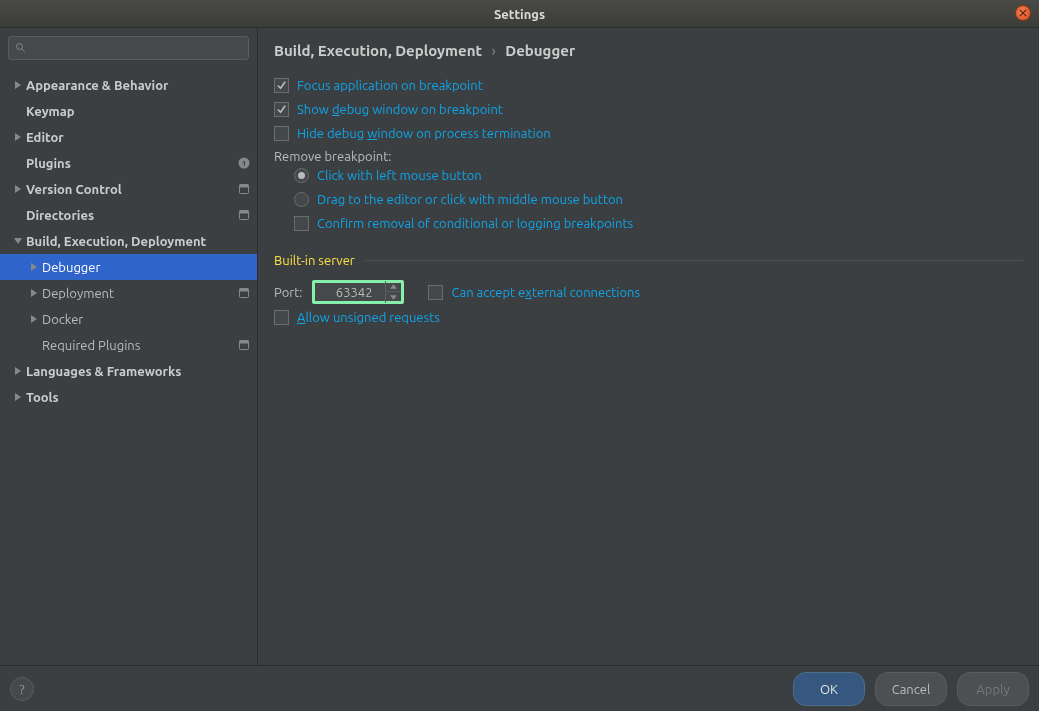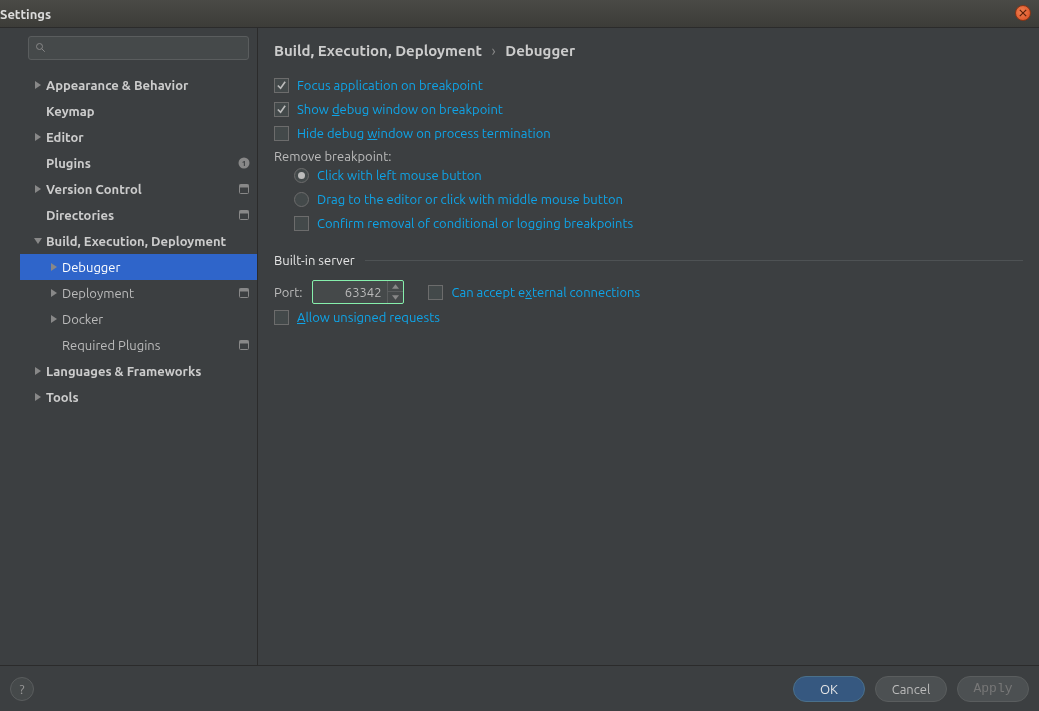--- a/index.html
+++ b/index.html
@@ -11,20 +11,21 @@
   color: #bbbbbb;
   overflow: hidden;
   display: flex;
   flex-direction: column;
 }
 .titlebar {
   height: 28px;
   background: linear-gradient(#4a4a46, #3c3c38);
   display: flex;
   align-items: center;
+  justify-content: center;
   position: relative;
   border-bottom: 1px solid #2b2b2b;
 }
 .titlebar-title { color: #dcdcdc; font-weight: bold; font-size: 13px; }
 .close-btn {
   position: absolute; right: 8px; top: 5px;
   width: 16px; height: 16px; border-radius: 50%;
   background: radial-gradient(circle at 40% 40%, #f08050, #d94a20);
   border: 1px solid #8a3515;
   display: flex; align-items: center; justify-content: center;
@@ -35,21 +36,20 @@
   display: flex;
   background: #3c3f41;
   min-height: 0;
 }
 .sidebar {
   width: 258px;
   background: #3c3f41;
   border-right: 1px solid #2b2b2b;
   display: flex;
   flex-direction: column;
-  padding-left: 20px;
 }
 .search-wrap { padding: 8px; }
 .search {
   width: 100%;
   height: 24px;
   background: #45494a;
   border: 1px solid #5a5d5e;
   border-radius: 3px;
   display: flex;
   align-items: center;
@@ -103,30 +103,31 @@
 .radio { border-radius: 50%; }
 .radio .dot { width: 7px; height: 7px; border-radius: 50%; background: #bbbbbb; }
 .checkbox svg { width: 11px; height: 11px; }
 .check-label { color: #0ea5e9; }
 .check-label u { text-decoration: underline; }
 .section-label { color: #bbbbbb; margin-top: 4px; margin-bottom: 0; }
 .separator {
   margin-top: 18px; margin-bottom: 12px;
   display: flex; align-items: center;
 }
-.separator .sep-label { color: #e5e5e5; margin-right: 10px; }
+.separator .sep-label { color: #fde047; margin-right: 10px; }
 .separator .sep-line { flex: 1; height: 1px; background: #4e5254; }
 .port-row { display: flex; align-items: center; height: 26px; }
 .port-label { margin-right: 10px; }
 .spinner {
   width: 92px; height: 24px;
   background: #45494a;
-  border: 1px solid #86efac;
+  border: 3px solid #86efac;
   display: flex; align-items: center;
   border-radius: 2px;
+  gap: 7px;
 }
 .spinner-value { flex: 1; text-align: right; padding-right: 6px; color: #bbbbbb; }
 .spinner-btns { width: 16px; display: flex; flex-direction: column; border-left: 1px solid #5a5d5e; }
 .spinner-btns div { height: 11px; display: flex; align-items: center; justify-content: center; color: #888; }
 .spinner-btns div:first-child { border-bottom: 1px solid #5a5d5e; }
 .spinner-btns svg { width: 7px; height: 5px; fill: currentColor; }
 .footer {
   height: 46px;
   border-top: 1px solid #2b2b2b;
   display: flex;
@@ -136,32 +137,32 @@
 }
 .help-btn {
   width: 24px; height: 24px; border-radius: 50%;
   border: 1px solid #5a5d5e;
   background: #45494a;
   display: flex; align-items: center; justify-content: center;
   color: #999;
 }
 .footer-spacer { flex: 1; }
 .btn {
-  height: 26px;
+  height: 34px;
   min-width: 72px;
   padding: 0 14px;
   margin-left: 10px;
   border: 1px solid #5a5d5e;
   background: #4c5052;
   color: #bbbbbb;
   border-radius: 13px;
   display: flex; align-items: center; justify-content: center;
 }
 .btn.primary { background: #365880; border-color: #4a708b; color: #e6e6e6; }
-.btn.disabled { color: #777; font-family: Liberation Mono, monospace; }
+.btn.disabled { color: #777; }
 </style>
 </head>
 <body>
 
 <div class="titlebar">
   <span class="titlebar-title">Settings</span>
   <div class="close-btn">
     <svg viewBox="0 0 10 10">
         <path d="M1 1 L9 9 M9 1 L1 9" stroke="#5a1f0a" stroke-width="1.5" fill="none"></path>
       </svg>

